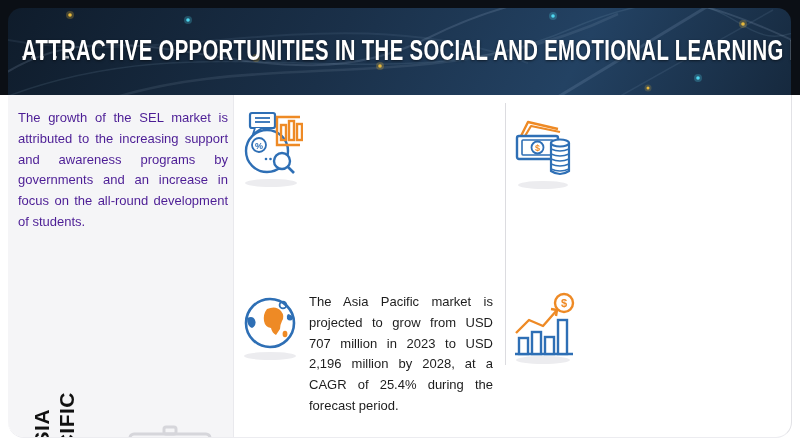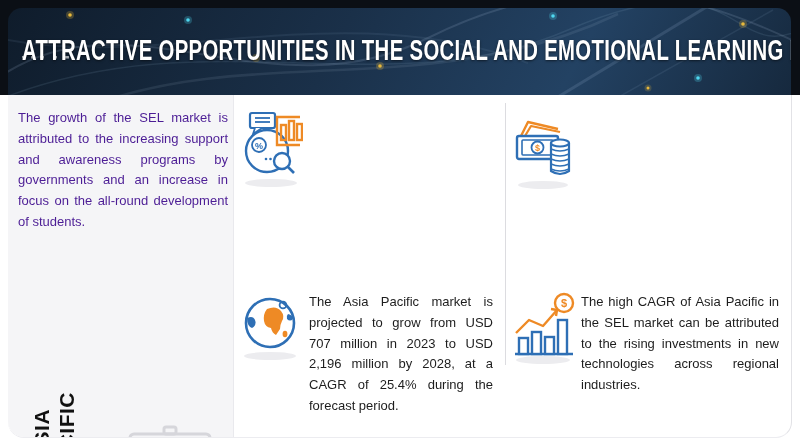--- a/index.html
+++ b/index.html
@@ -173,17 +173,16 @@
             <rect x="6" y="46" width="9" height="16" fill="#ffffff"></rect>
             <rect x="19" y="40" width="9" height="22" fill="#ffffff"></rect>
             <rect x="32" y="45" width="9" height="17" fill="#ffffff"></rect>
             <rect x="45" y="28" width="9" height="34" fill="#ffffff"></rect>
           </g>
           <polyline points="3,41 16,28 30,34 44,18" stroke="#ee8a25" stroke-width="2.4" stroke-linejoin="round"></polyline>
           <polyline points="38,17 44,18 43,24" stroke="#ee8a25" stroke-width="2.4" stroke-linejoin="round"></polyline>
           <circle cx="51" cy="11" r="9" stroke="#ee8a25" stroke-width="2.4" fill="#ffffff"></circle>
           <text x="51" y="15" font-size="11" font-weight="bold" fill="#ee8a25" text-anchor="middle" font-family="Liberation Sans, sans-serif">$</text>
         </svg>
-        <div class="opp-text">The high CAGR of Asia Pacific in the SEL market can be attributed to the rising investments in new technologies across regional industries.</div>
       </div>
     </div>
   </div>
 </div>
 
 </body></html>

